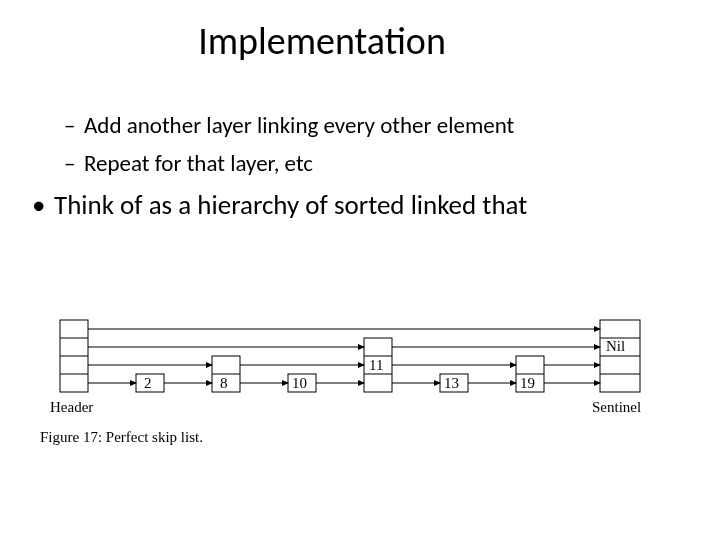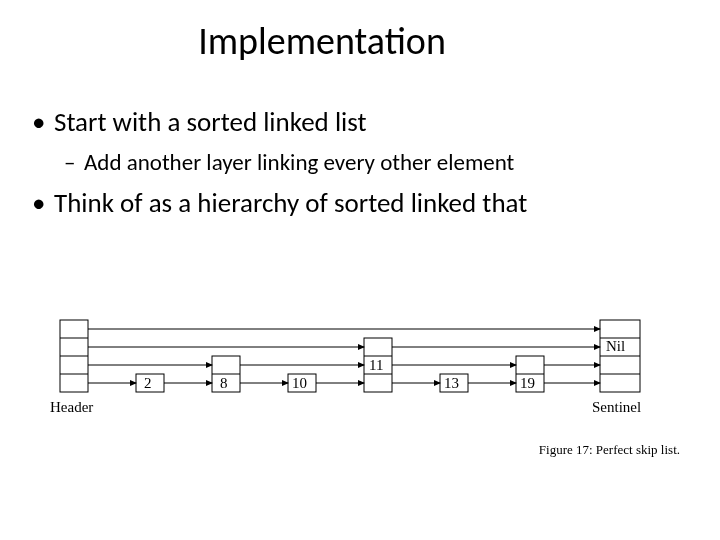--- a/index.html
+++ b/index.html
@@ -5,32 +5,32 @@
   html,body{margin:0;padding:0;width:720px;height:540px;background:#fff;font-family:Calibri,Arial,sans-serif;color:#000}
   .slide{position:relative;width:720px;height:540px}
   .title{position:absolute;top:18px;left:0;width:644px;text-align:center;font-size:38px}
   .body{position:absolute;top:100px;left:28px;width:664px}
   .b1{font-size:27px;margin:6px 0 4px 0;padding-left:26px;position:relative;line-height:1.15}
   .b1::before{content:"•";position:absolute;left:4px}
   .b2{font-size:23px;margin:12px 0;padding-left:56px;position:relative;line-height:1.15}
   .b2::before{content:"–";position:absolute;left:36px}
   .fig{position:absolute;left:40px;top:300px;width:640px}
   .lbl{font-family:"Times New Roman",serif;font-size:15px;fill:#000}
-  .cap{font-family:"Times New Roman",serif;font-size:13px;text-align:right;width:640px;position:absolute;top:142px}
+  .cap{font-family:"Times New Roman",serif;font-size:15px;text-align:left;width:640px;position:absolute;top:129px}
   svg line,svg rect{stroke:#000;stroke-width:1;fill:none}
 </style>
 </head>
 <body>
 
 <div class="slide">
   <div class="title">Implementation</div>
 
   <div class="body">
-    <div class="b1">Start with a sorted linked list</div>
     <div class="b2">Add another layer linking every other element</div>
+    <div class="b2">Repeat for that layer, etc</div>
     <div class="b1">Think of as a hierarchy of sorted linked that</div>
   </div>
 
   <div class="fig">
     <svg width="640" height="130">
 
       <defs>
         <marker id="ah" markerWidth="7" markerHeight="7" refX="6" refY="3" orient="auto">
           <path d="M0,0 L7,3 L0,6 Z" fill="#000"></path>
         </marker>

